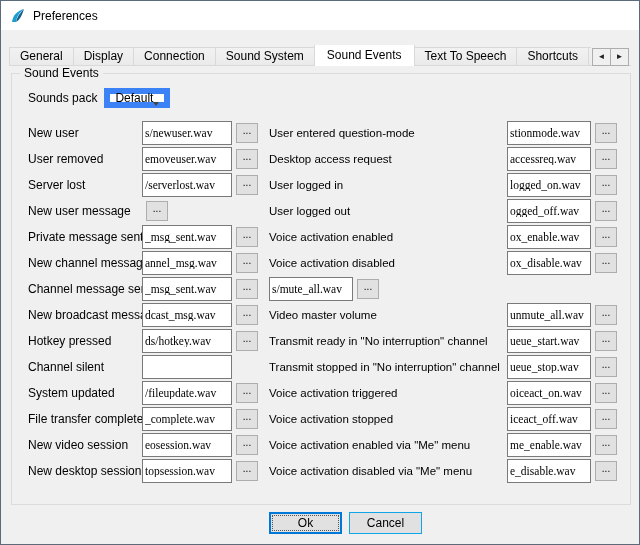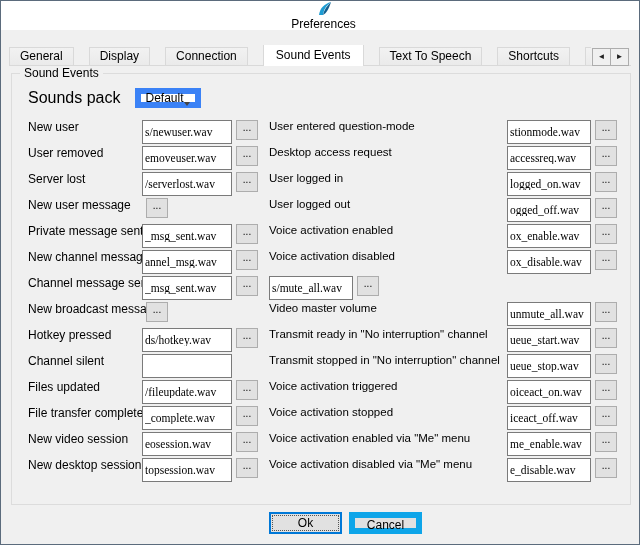--- a/index.html
+++ b/index.html
@@ -1,60 +1,60 @@
 <!DOCTYPE html>
 <html><head>
 <meta charset="utf-8">
 <style>
   * { margin:0; padding:0; box-sizing:border-box; }
   html,body { width:640px; height:545px; background:#fff; font-family:"Liberation Sans","DejaVu Sans",sans-serif; }
   .window { position:relative; width:640px; height:545px; border:1px solid #5b6b7c; background:#f0f0f0; overflow:hidden; }
 
   
-  .titlebar { position:absolute; left:0; top:0; width:100%; height:29px; background:#ffffff; display:flex; align-items:center;flex-direction:column; }
+  .titlebar { position:absolute; left:0; top:0; width:100%; height:29px; background:#ffffff; display:flex; align-items:center; }
   .appicon { width:16px; height:16px; margin-left:9px; display:inline-block; }
   .title { margin-left:7px; font-size:12px; color:#000; }
 
   
   .content { position:absolute; left:0; top:29px; right:0; bottom:0; background:#f0f0f0; }
 
   
-  .tabbar { position:absolute; left:8px; top:15px; right:48px; height:21px; display:flex; align-items:flex-end; overflow:hidden; white-space:nowrap; z-index:2;gap:16px; }
+  .tabbar { position:absolute; left:8px; top:15px; right:48px; height:21px; display:flex; align-items:flex-end; overflow:hidden; white-space:nowrap; z-index:2; }
   .tab { height:18px; line-height:17px; padding:0 10px; font-size:12px; color:#000;
          background:linear-gradient(#f2f2f2,#eaeaea); border:1px solid #d9d9d9; border-bottom:none; margin-bottom:1px; flex:0 0 auto; cursor:default; }
   .tab + .tab { margin-left:-1px; }
   .tab.selected { height:22px; line-height:21px; padding:0 12px; background:#fff; margin-bottom:0; position:relative; z-index:3; }
   .tabline { position:absolute; left:8px; right:8px; top:35px; height:1px; background:#d9d9d9; z-index:1; }
   .tabscroll { position:absolute; top:18px; right:10px; display:flex; z-index:4; }
   .tabscroll button { width:19px; height:18px; font-size:8px; color:#222; background:#f0f0f0; border:1px solid #adadad; padding:0; line-height:1; }
   .tabscroll button + button { margin-left:-1px; }
 
   
   .group { position:absolute; left:10px; top:43px; width:620px; height:432px; border:1px solid #dcdcdc; background:#f0f0f0; }
   .legend { position:absolute; top:-8px; left:8px; background:#f0f0f0; padding:0 4px; font-size:12px; color:#000; }
 
   .sounds-pack { display:flex; align-items:center; margin:14px 0 12px 16px; height:20px; }
-  .sounds-pack .lbl { font-size:16px; margin-right:14px; }
+  .sounds-pack .lbl { font-size:12px; margin-right:7px; }
   .combo { width:66px; height:20px; background:#fff; border:6px solid #3b82f6; display:flex; align-items:center; padding-left:5px; font-size:12px; position:relative; cursor:default; }
   .combo .arrow { position:absolute; right:5px; top:8px; width:0; height:0; border-left:3.5px solid transparent; border-right:3.5px solid transparent; border-top:4px solid #444; }
 
   .cols { display:flex; margin-left:16px; margin-right:4px; }
   .col-left { width:241px; flex:0 0 auto; }
   .col-right { flex:1 1 auto; }
-  .row { display:flex; height:26px; }
+  .row { display:flex; align-items:center; height:26px; }
   .row .lbl { font-size:12px; color:#000; white-space:nowrap; overflow:visible; }
   .col-left .lbl { width:114px; flex:0 0 auto; }
   .col-right .lbl { width:238px; flex:0 0 auto; font-size:11.5px; }
   .row input { height:20px; border:1px solid #7a7a7a; background:#fff; font-family:Liberation Serif, serif; font-size:11.5px; padding:11px 2px; }
   .col-left input { width:90px; }
   .col-right input { width:84px; }
   .browse { width:22px; height:20px; margin-left:4px; background:#e1e1e1; border:1px solid #adadad; font-size:10px; line-height:1; padding:0 0 4px 0; color:#000; }
 
   
-  .btn { position:absolute; top:482px; width:73px; height:22px; background:#e1e1e1; border:6px solid #0ea5e9; font-family:inherit; font-size:12px; color:#000; }
+  .btn { position:absolute; top:482px; width:73px; height:22px; background:#e1e1e1; border:1px solid #0ea5e9; font-family:inherit; font-size:12px; color:#000; }
   .btn.default { border:1px solid #0078d7; box-shadow:inset 0 0 0 1px #0078d7; outline:1px dotted #555; outline-offset:-4px; }
   .btn.ok { left:268px; }
   .btn.cancel { left:348px; }
 </style>
 </head>
 <body>
 
 <div class="window">
 
   <div class="titlebar">
@@ -67,20 +67,21 @@
     <span class="title">Preferences</span>
   </div>
 
   <div class="content">
 
     <div class="tabline"></div>
     <div class="tabbar">
       <div class="tab">General</div>
       <div class="tab">Display</div>
       <div class="tab">Connection</div>
+      <div class="tab">Sound System</div>
       <div class="tab selected">Sound Events</div>
       <div class="tab">Text To Speech</div>
       <div class="tab">Shortcuts</div>
       <div class="tab">Video</div>
     </div>
     <div class="tabscroll">
       <button>◄</button>
       <button>►</button>
     </div>
 
@@ -127,33 +128,34 @@
             <input value="annel_msg.wav" style="">
             <button class="browse">...</button>
           </div>
           <div class="row">
             <span class="lbl">Channel message sent</span>
             <input value="_msg_sent.wav" style="">
             <button class="browse">...</button>
           </div>
           <div class="row">
             <span class="lbl">New broadcast message</span>
+            <input value="dcast_msg.wav" style="">
             <button class="browse">...</button>
           </div>
           <div class="row">
             <span class="lbl">Hotkey pressed</span>
             <input value="ds/hotkey.wav" style="">
             <button class="browse">...</button>
           </div>
           <div class="row">
             <span class="lbl">Channel silent</span>
             <input value="" style="">
           </div>
           <div class="row">
-            <span class="lbl">Files updated</span>
+            <span class="lbl">System updated</span>
             <input value="/fileupdate.wav" style="">
             <button class="browse">...</button>
           </div>
           <div class="row">
             <span class="lbl">File transfer complete</span>
             <input value="_complete.wav" style="">
             <button class="browse">...</button>
           </div>
           <div class="row">
             <span class="lbl">New video session</span>

